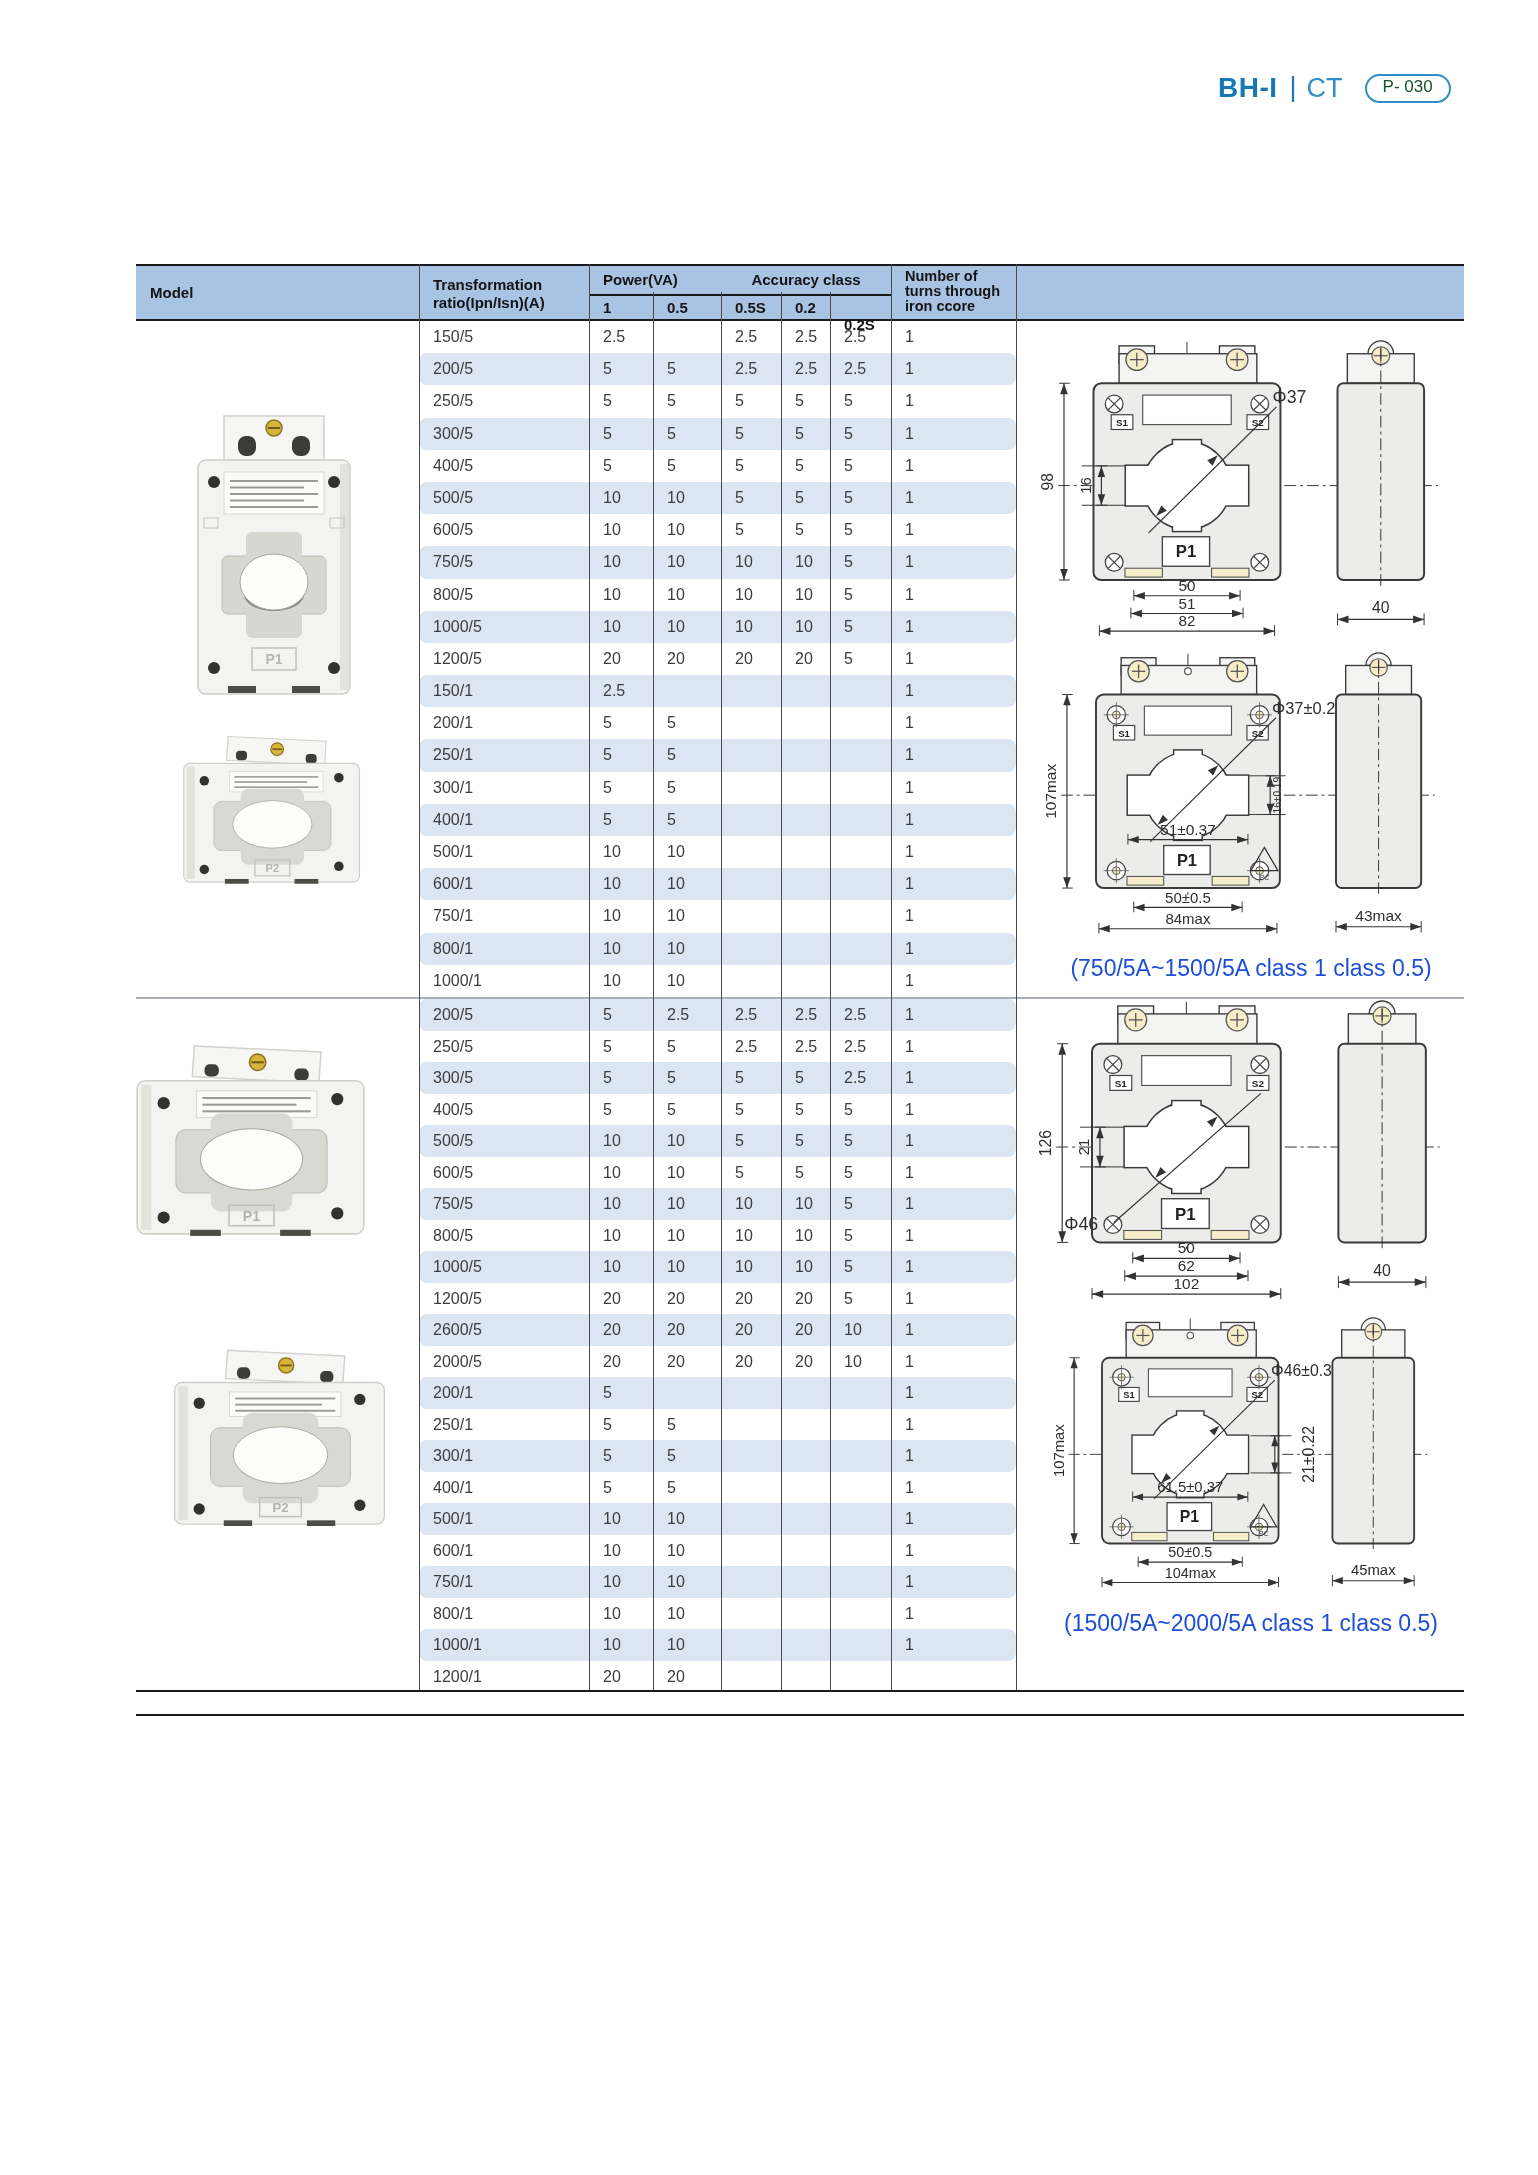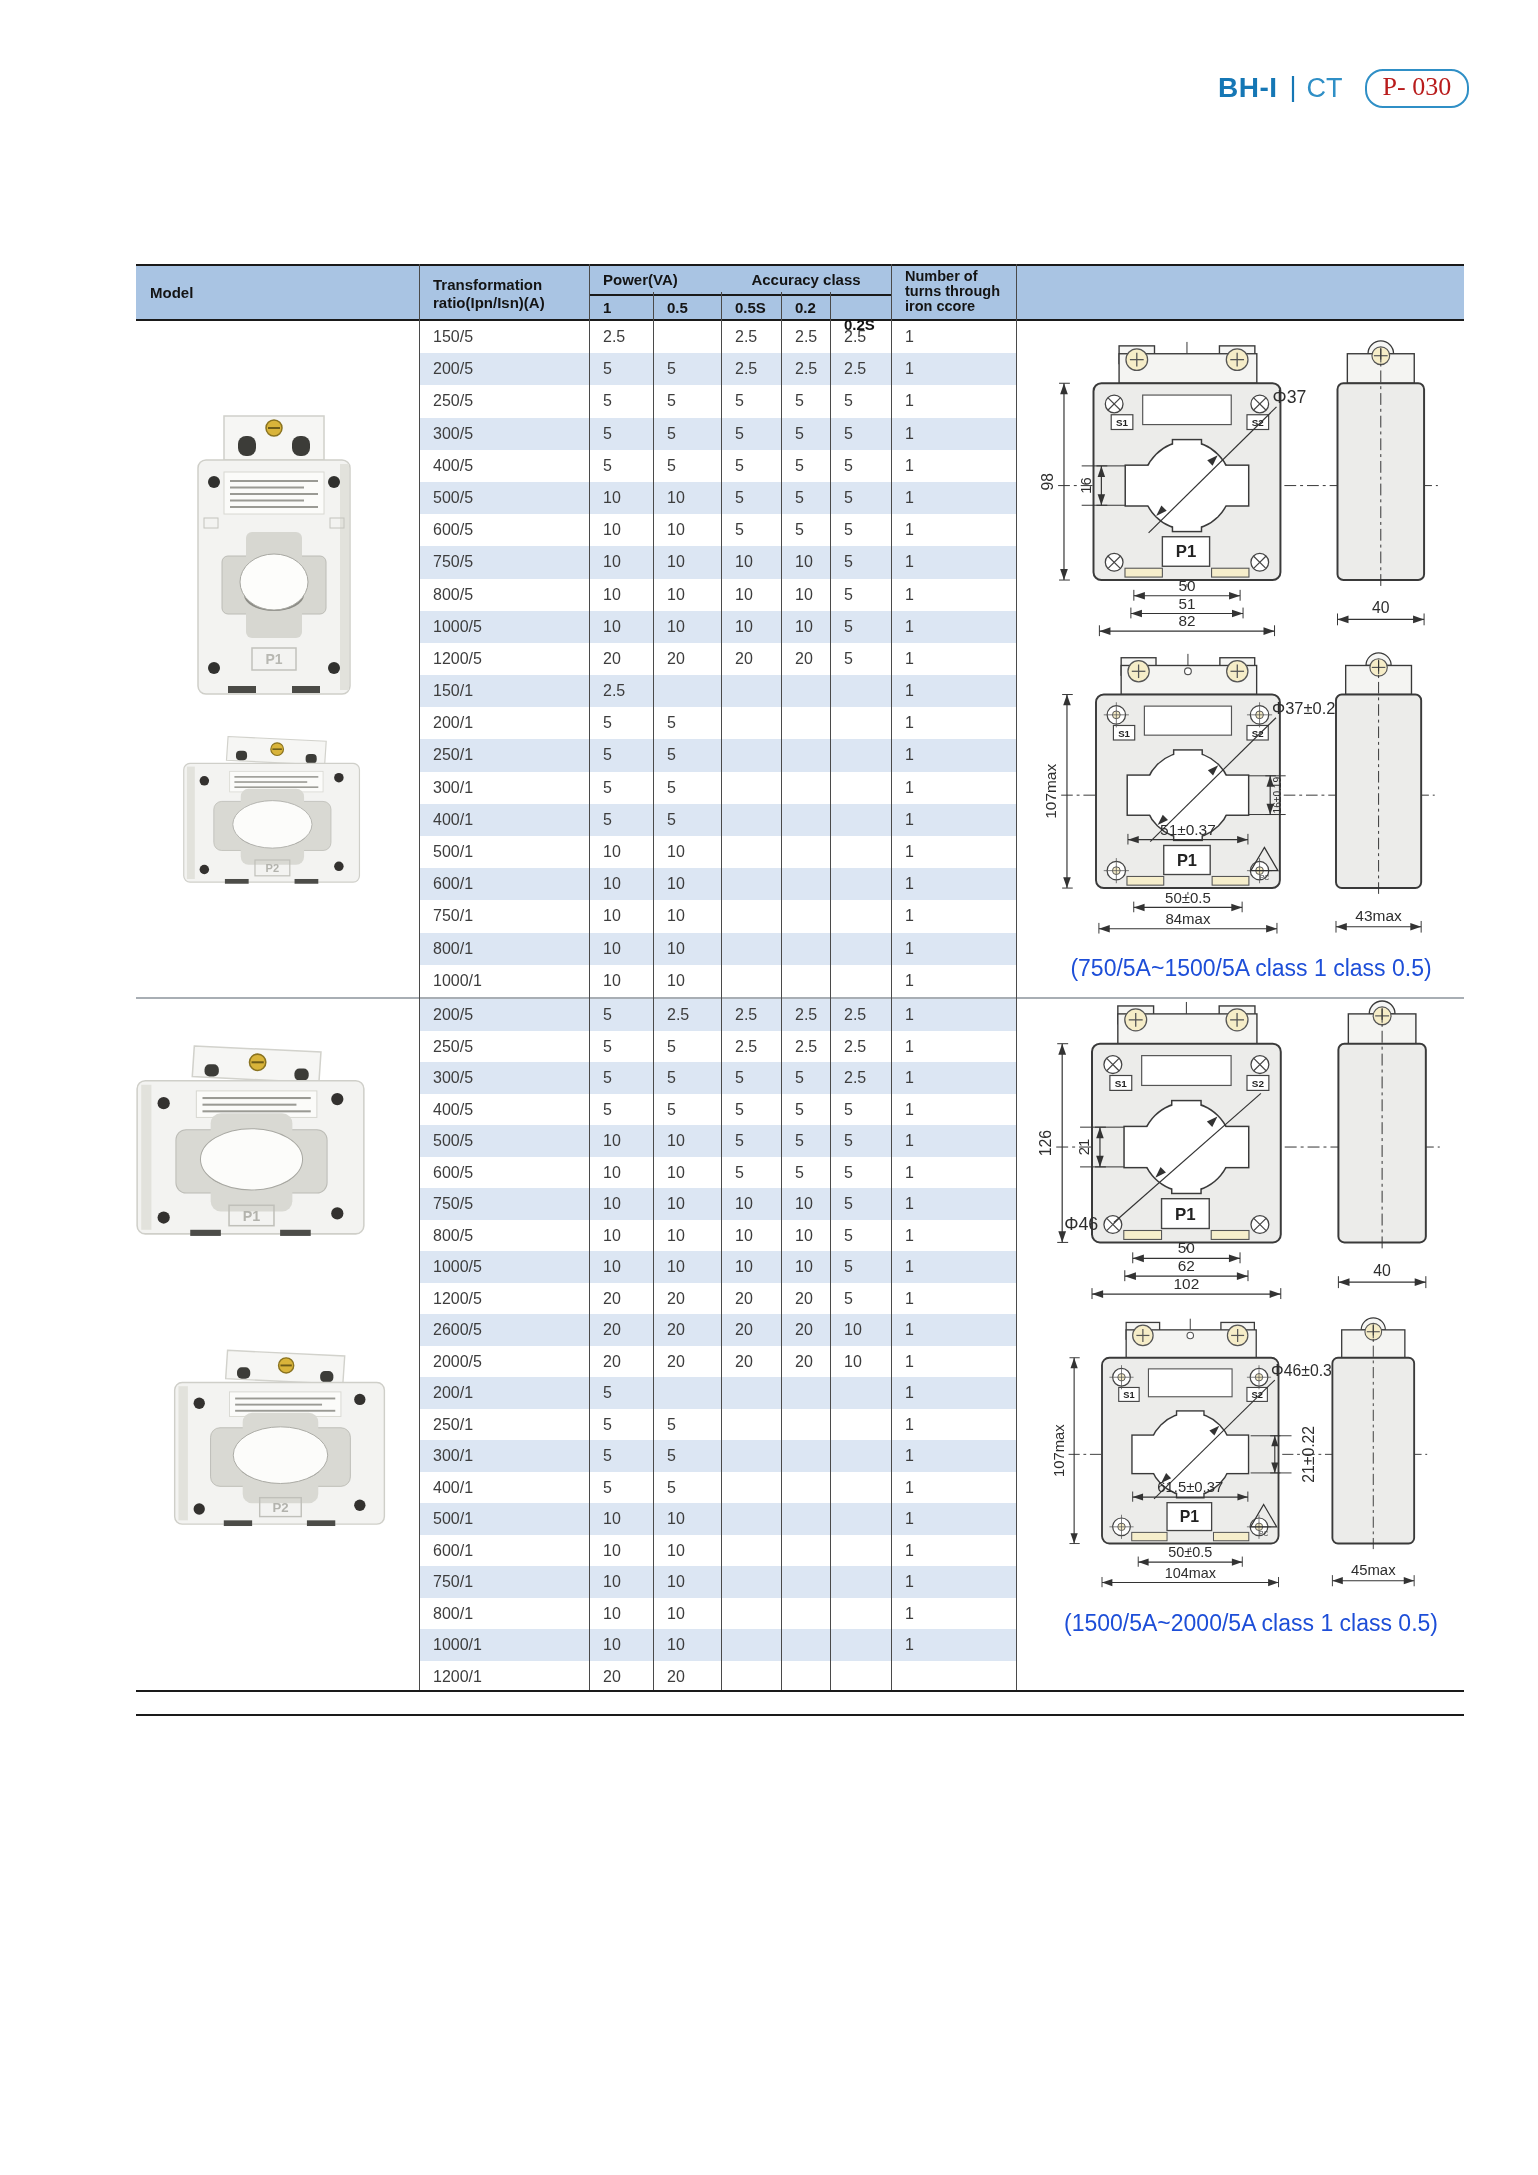--- a/index.html
+++ b/index.html
@@ -3,40 +3,40 @@
 <meta charset="utf-8">
 <style>
   html,body{margin:0;padding:0;background:#ffffff;}
   .page{position:relative;width:1538px;height:2175px;background:#fff;
         font-family:"Liberation Sans",sans-serif;overflow:hidden;color:#3d3d3d;margin-left:36px;}
   
   .brand{position:absolute;top:68px;left:1182px;height:40px;display:flex;align-items:center;}
   .brand-name{color:#1577b5;font-weight:bold;font-size:28px;letter-spacing:.5px;}
   .brand-sep{color:#1577b5;font-size:27px;font-weight:400;margin:0 10px 2px 12px;}
   .brand-product{color:#2f8fc6;font-size:27px;}
-  .pill{border:2px solid #2f8fc6;color:#b91c1c;border-radius:18px;font-size:26px;
-        padding:1px 16px 4px;margin-left:22px;white-space:nowrap;font-family:Liberation Serif, serif;}
+  .pill{border:2px solid #2f8fc6;color:#14532d;border-radius:18px;font-size:17px;
+        padding:1px 16px 4px;margin-left:22px;white-space:nowrap;}
   
   .cat{position:absolute;left:100px;top:264px;width:1328px;height:1428px;}
   .thead{position:absolute;left:0;top:0;width:1328px;height:57px;background:#a9c4e3;
          border-top:2px solid #1a1a1a;border-bottom:2px solid #1a1a1a;box-sizing:border-box;
          font-weight:bold;color:#141414;font-size:15px;}
   .th{position:absolute;white-space:nowrap;}
   .th.wrap{white-space:normal;}
   .vline{position:absolute;width:1px;background:#4a4a4a;}
   .hline{position:absolute;height:2px;background:#1a1a1a;}
   .mid-rule{position:absolute;height:2px;background:#1a1a1a;}
   .sec-divider{position:absolute;left:0;width:1328px;height:2px;background:#a8aeb4;}
   .trow{position:relative;width:1328px;}
   .sec1 .trow{height:32.19px;}
   .sec2 .trow{height:31.5px;}
   .sec1{position:absolute;left:0;top:57px;}
   .sec2{position:absolute;left:0;top:735px;}
   .rowband{position:absolute;left:283px;top:0;bottom:0;width:597px;display:flex;}
-  .rowband.shade{background:#dce6f3;}
+  .rowband.shade{background:#dce6f3;border-radius:8px;}
   .cell{box-sizing:border-box;padding-left:14px;font-size:16px;color:#3d3d3d;overflow:hidden;}
   .sec1 .cell{line-height:32.19px;}
   .sec2 .cell{line-height:31.5px;}
   .c0{width:170px;}.c1{width:64px;}.c2{width:68px;}.c3{width:60px;}
   .c4{width:49px;}.c5{width:61px;}.c6{width:125px;}
   
   .drawing{position:absolute;width:450px;}
   .photo{position:absolute;}
   .dim-caption{position:absolute;width:470px;text-align:center;font-size:23px;color:#1d4ed8;}
   .bottom-rule2{position:absolute;left:100px;top:1714px;width:1328px;height:2px;background:#1a1a1a;}

